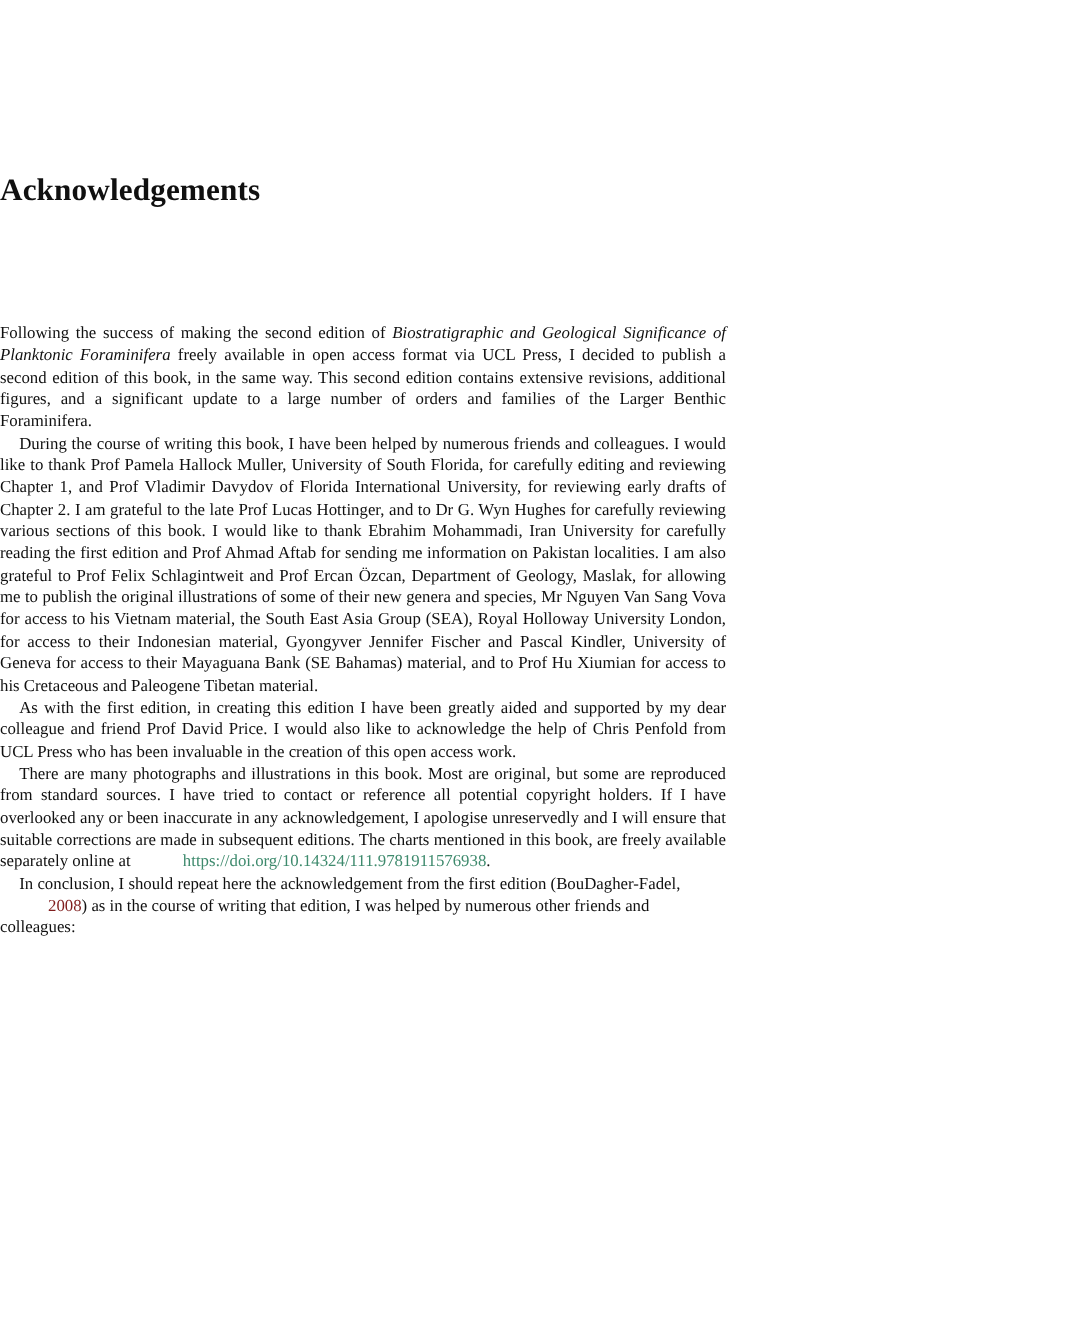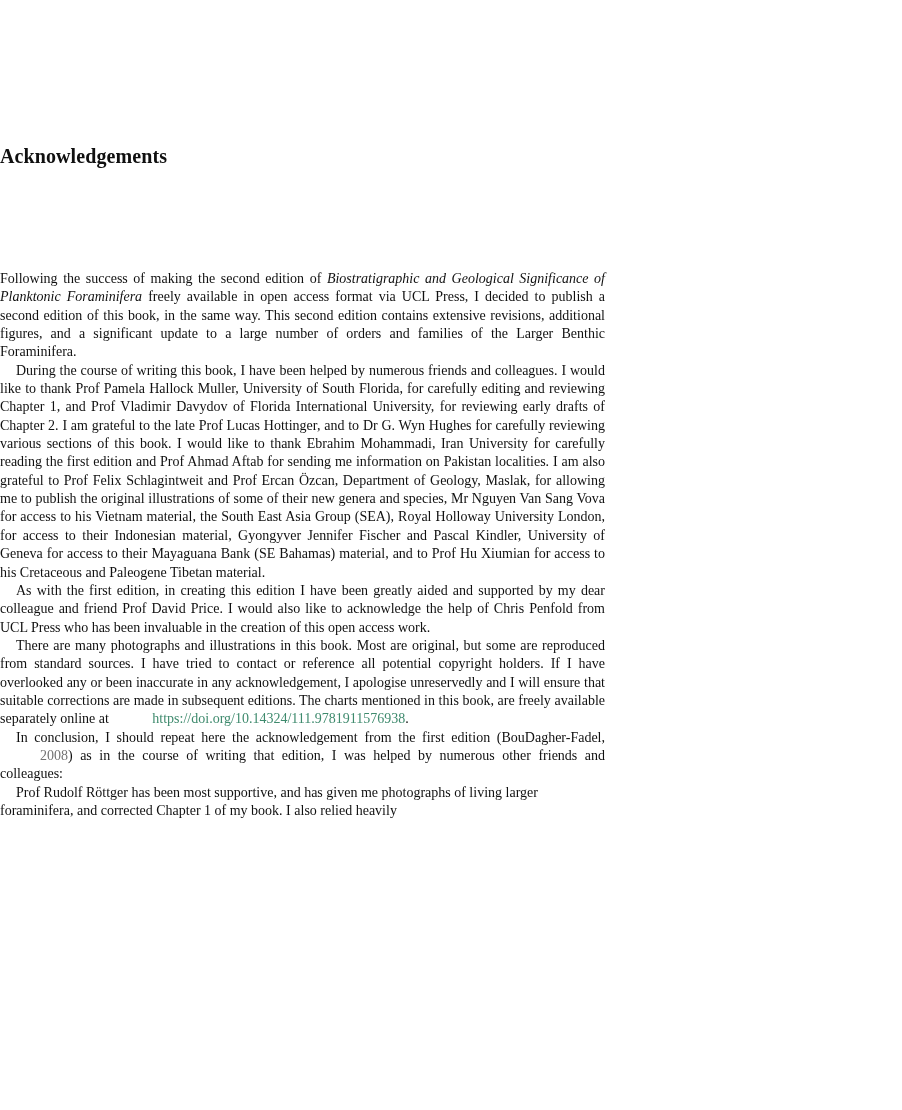--- a/index.html
+++ b/index.html
@@ -12,21 +12,21 @@
     width: 902px;
     height: 1110px;
     background: #ffffff;
     margin: 0 auto;
     overflow: hidden;
     font-family: "Liberation Serif", "DejaVu Serif", serif;
     color: #101010;
     -webkit-font-smoothing: antialiased;
   }
   h1.page-title {
-    font-size: 20px;
+    font-size: 26px;
     font-weight: bold;
     letter-spacing: 0.1px;
     margin: 0;
     padding: 0;
     position: absolute;
     top: 145px;
     left: 0;
     line-height: 1.1;
     font-family: "Liberation Serif", "DejaVu Serif", serif;
   }
@@ -71,19 +71,18 @@
   <div class="body-text">
 
     <p><span>Following the success of making the second edition of </span><em class="italic">Biostratigraphic and Geological Significance of Planktonic Foraminifera</em><span> freely available in open access format via UCL Press, I decided to publish a second edition of this book, in the same way. This second edition contains extensive revisions, additional figures, and a significant update to a large number of orders and families of the Larger Benthic Foraminifera.</span></p>
 
     <p class="indent">During the course of writing this book, I have been helped by numerous friends and colleagues. I would like to thank Prof Pamela Hallock Muller, University of South Florida, for carefully editing and reviewing Chapter 1, and Prof Vladimir Davydov of Florida International University, for reviewing early drafts of Chapter 2. I am grateful to the late Prof Lucas Hottinger, and to Dr G. Wyn Hughes for carefully reviewing various sections of this book. I would like to thank Ebrahim Mohammadi, Iran University for carefully reading the first edition and Prof Ahmad Aftab for sending me information on Pakistan localities. I am also grateful to Prof Felix Schlagintweit and Prof Ercan Özcan, Department of Geology, Maslak, for allowing me to publish the original illustrations of some of their new genera and species, Mr Nguyen Van Sang Vova for access to his Vietnam material, the South East Asia Group (SEA), Royal Holloway University London, for access to their Indonesian material, Gyongyver Jennifer Fischer and Pascal Kindler, University of Geneva for access to their Mayaguana Bank (SE Bahamas) material, and to Prof Hu Xiumian  for access to his Cretaceous and Paleogene Tibetan material.</p>
 
     <p class="indent">As with the first edition, in creating this edition I have been greatly aided and supported by my dear colleague and friend Prof David Price. I would also like to acknowledge the help of Chris Penfold from UCL Press who has been invaluable in the creation of this open access work.</p>
 
     <p class="indent"><span>There are many photographs and illustrations in this book. Most are original, but some are reproduced from standard sources. I have tried to contact or reference all potential copyright holders. If I have overlooked any or been inaccurate in any acknowledgement, I apologise unreservedly and I will ensure that suitable corrections are made in subsequent editions. The charts mentioned in this book, are freely available separately online at </span><a class="link" href="#" style="color: rgb(62, 138, 109);">https://doi.org/10.14324/111.9781911576938</a><span>.</span></p>
 
-    <p class="indent"><span>In conclusion, I should repeat here the acknowledgement from the first edition (BouDagher-Fadel, </span><a class="link" href="#" style="color: #737373;">2008</a><span>) as in the course of writing that edition, I was helped by numerous other friends and colleagues:</span></p>
+    <p class="indent"><span>In conclusion, I should repeat here the acknowledgement from the first edition (BouDagher-Fadel, </span><a class="link" href="#" style="color: #7f1d1d;">2008</a><span>) as in the course of writing that edition, I was helped by numerous other friends and colleagues:</span></p>
 
 
-    <p class="indent">Prof Rudolf Röttger has been most supportive, and has given me photographs of living larger foraminifera, and corrected Chapter 1 of my book. I also relied heavily</p>
 
   </div>
 </div>
 
 </body></html>

